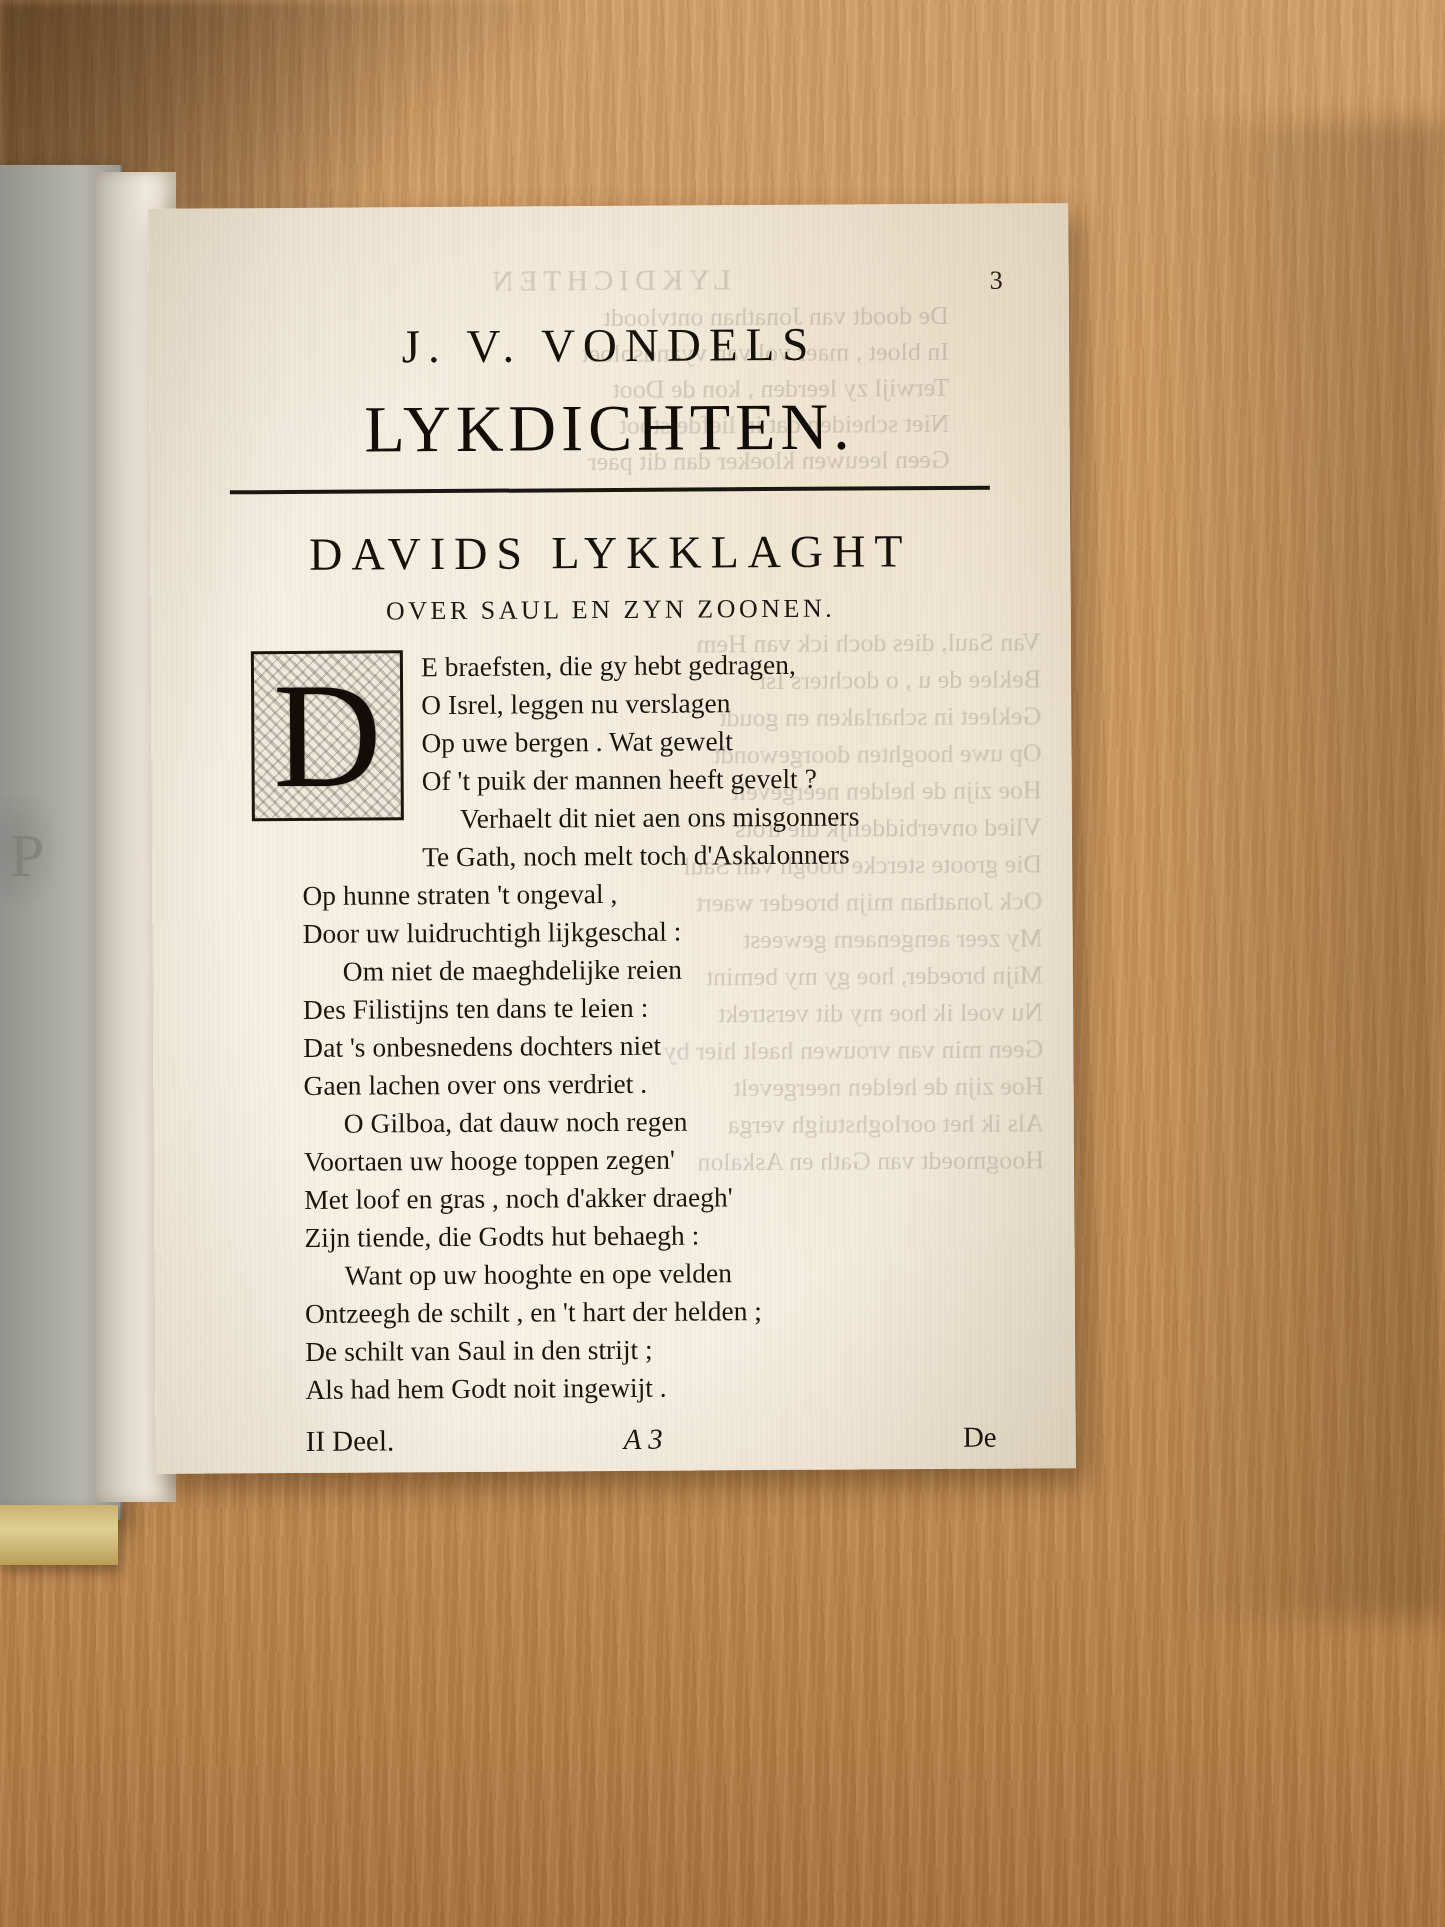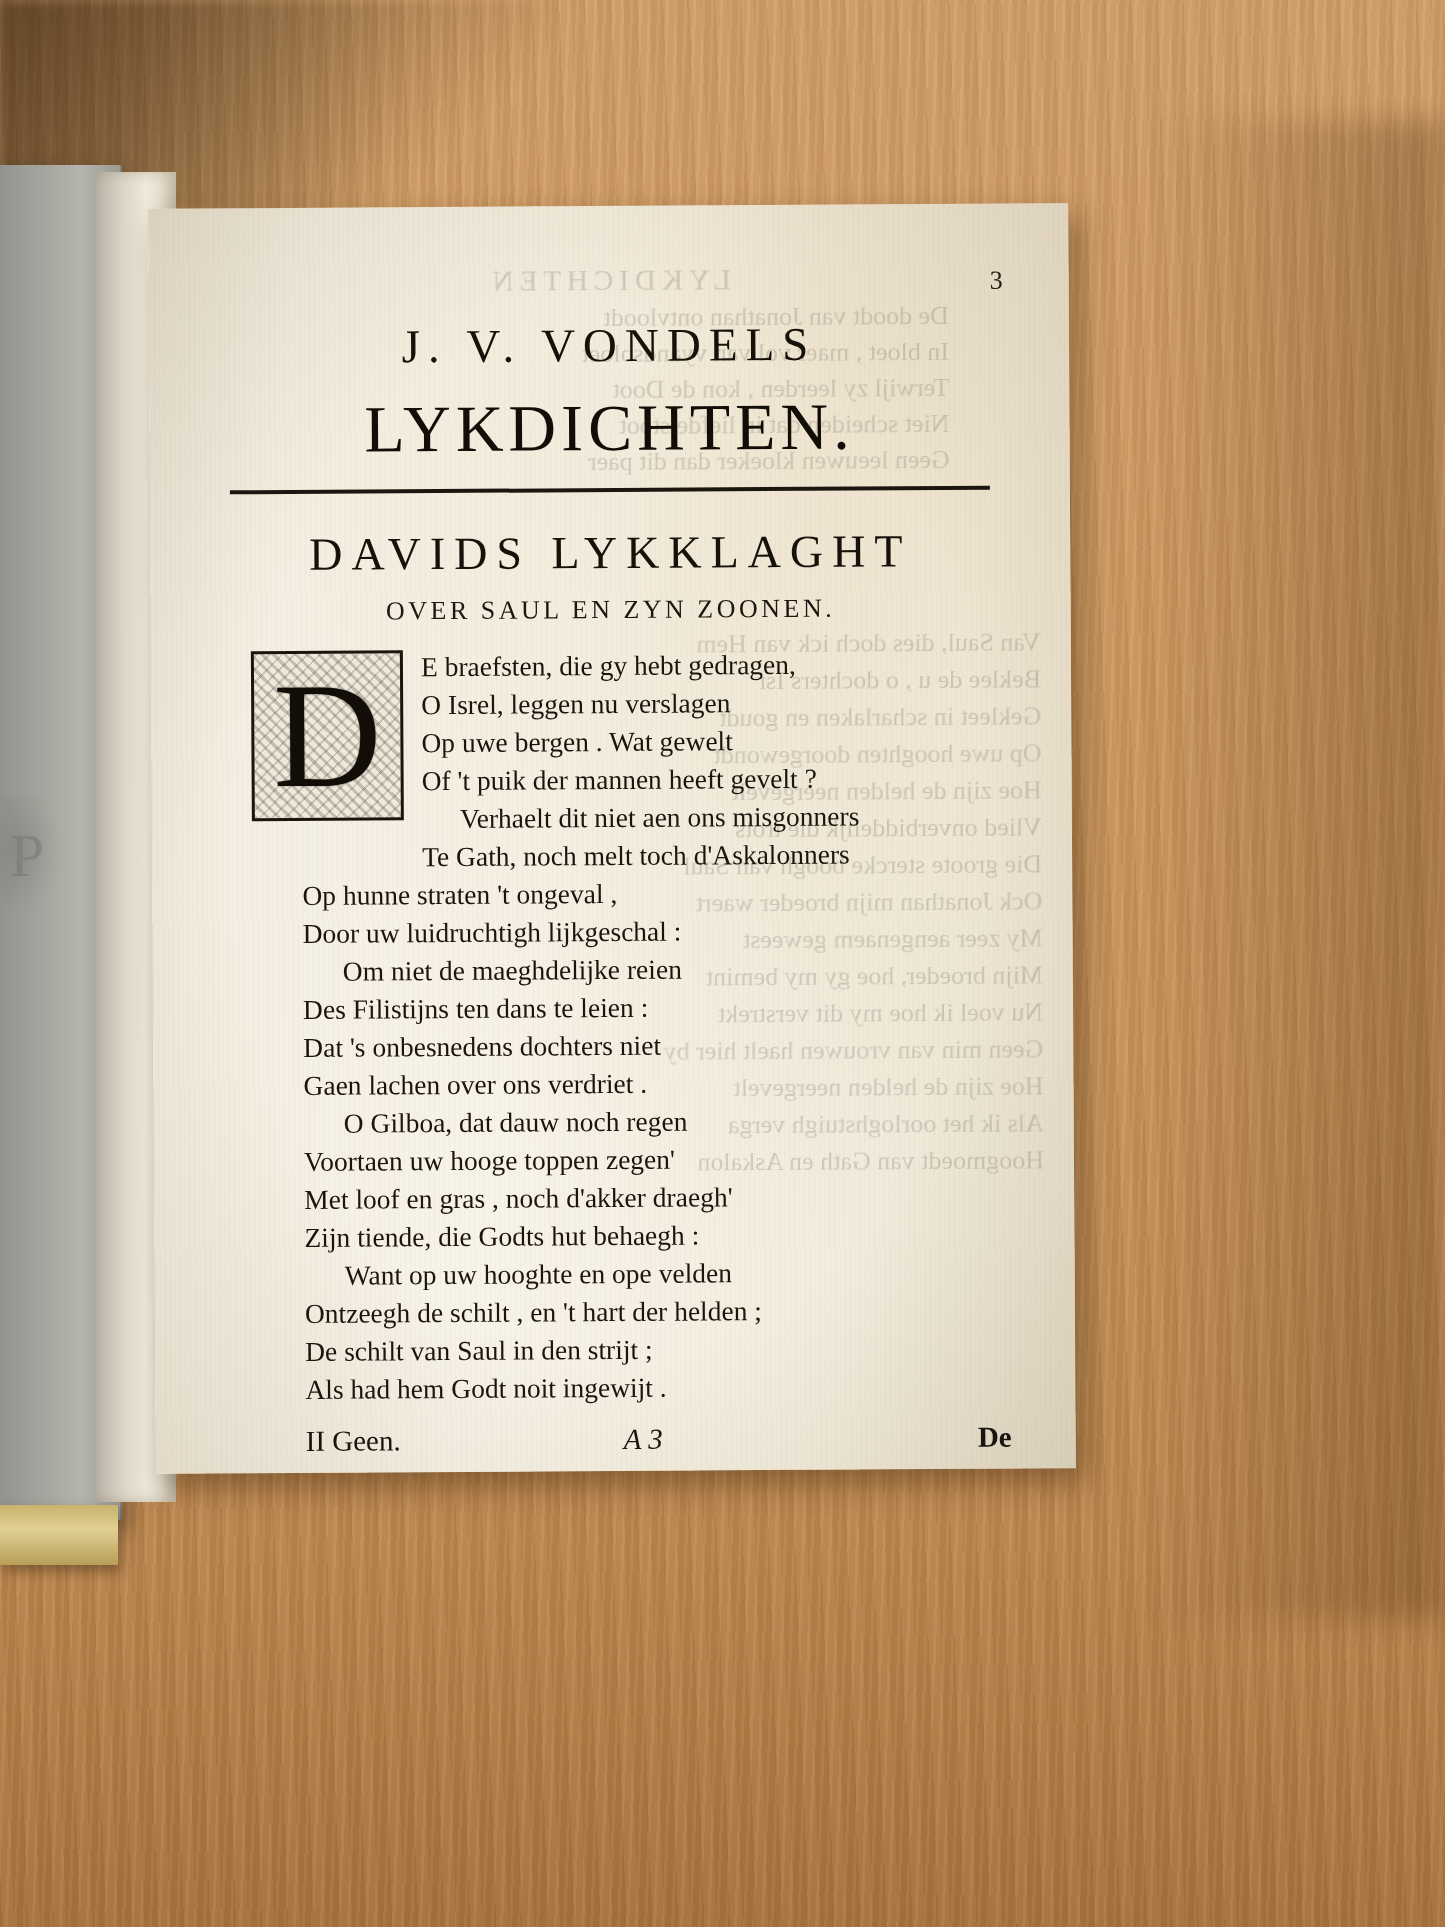--- a/index.html
+++ b/index.html
@@ -251,21 +251,21 @@
   .poem .after-cap-ind { margin-left: 250px; }
 
   .colophon {
     margin-top: 16px;
     position: relative;
     height: 46px;
     font-size: 29px;
   }
   .colophon .left { position: absolute; left: 92px; top: 0; }
   .colophon .mid  { position: absolute; left: 410px; top: 0; font-style: italic; }
-  .colophon .right{ position: absolute; right: 6px; top: 0; font-weight: bold; }
+  .colophon .right{ position: absolute; right: 21px; top: 0; }
 </style>
 </head>
 <body>
 
 <div id="scene">
 
   <div id="shadow-topleft"></div>
   <div id="shadow-right"></div>
 
   <div id="book-cover">
@@ -335,20 +335,20 @@
         <div class="ln">Voortaen uw hooge toppen zegen'</div>
         <div class="ln">Met loof en gras ,  noch d'akker draegh'</div>
         <div class="ln">Zijn tiende,  die Godts hut behaegh :</div>
         <div class="ln ind">Want op uw hooghte en ope velden</div>
         <div class="ln">Ontzeegh de schilt ,  en 't hart der helden ;</div>
         <div class="ln">De schilt van Saul in den strijt ;</div>
         <div class="ln">Als had hem Godt noit ingewijt .</div>
       </div>
 
       <div class="colophon">
-        <span class="left">II Geen.</span>
+        <span class="left">II Deel.</span>
         <span class="mid">A 3</span>
         <span class="right">De</span>
       </div>
 
     </div>
   </div>
 </div>
 
 </body></html>

